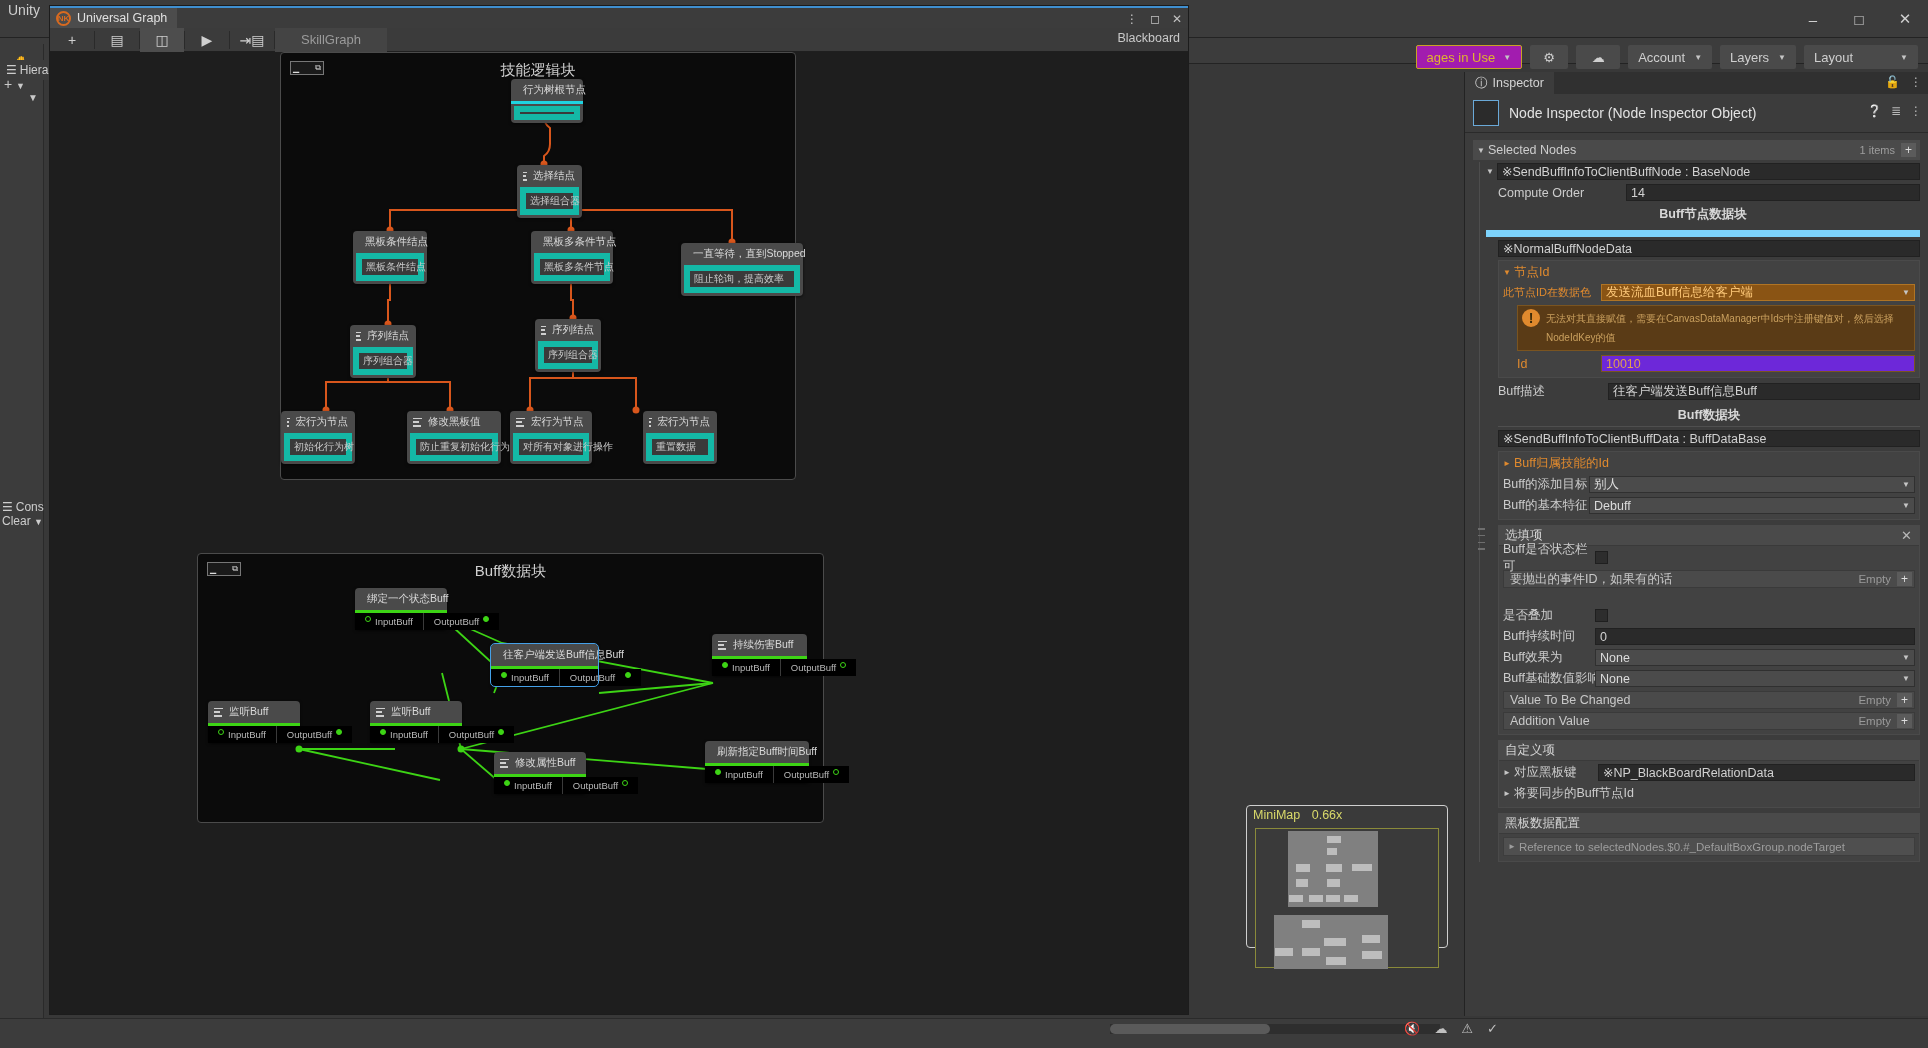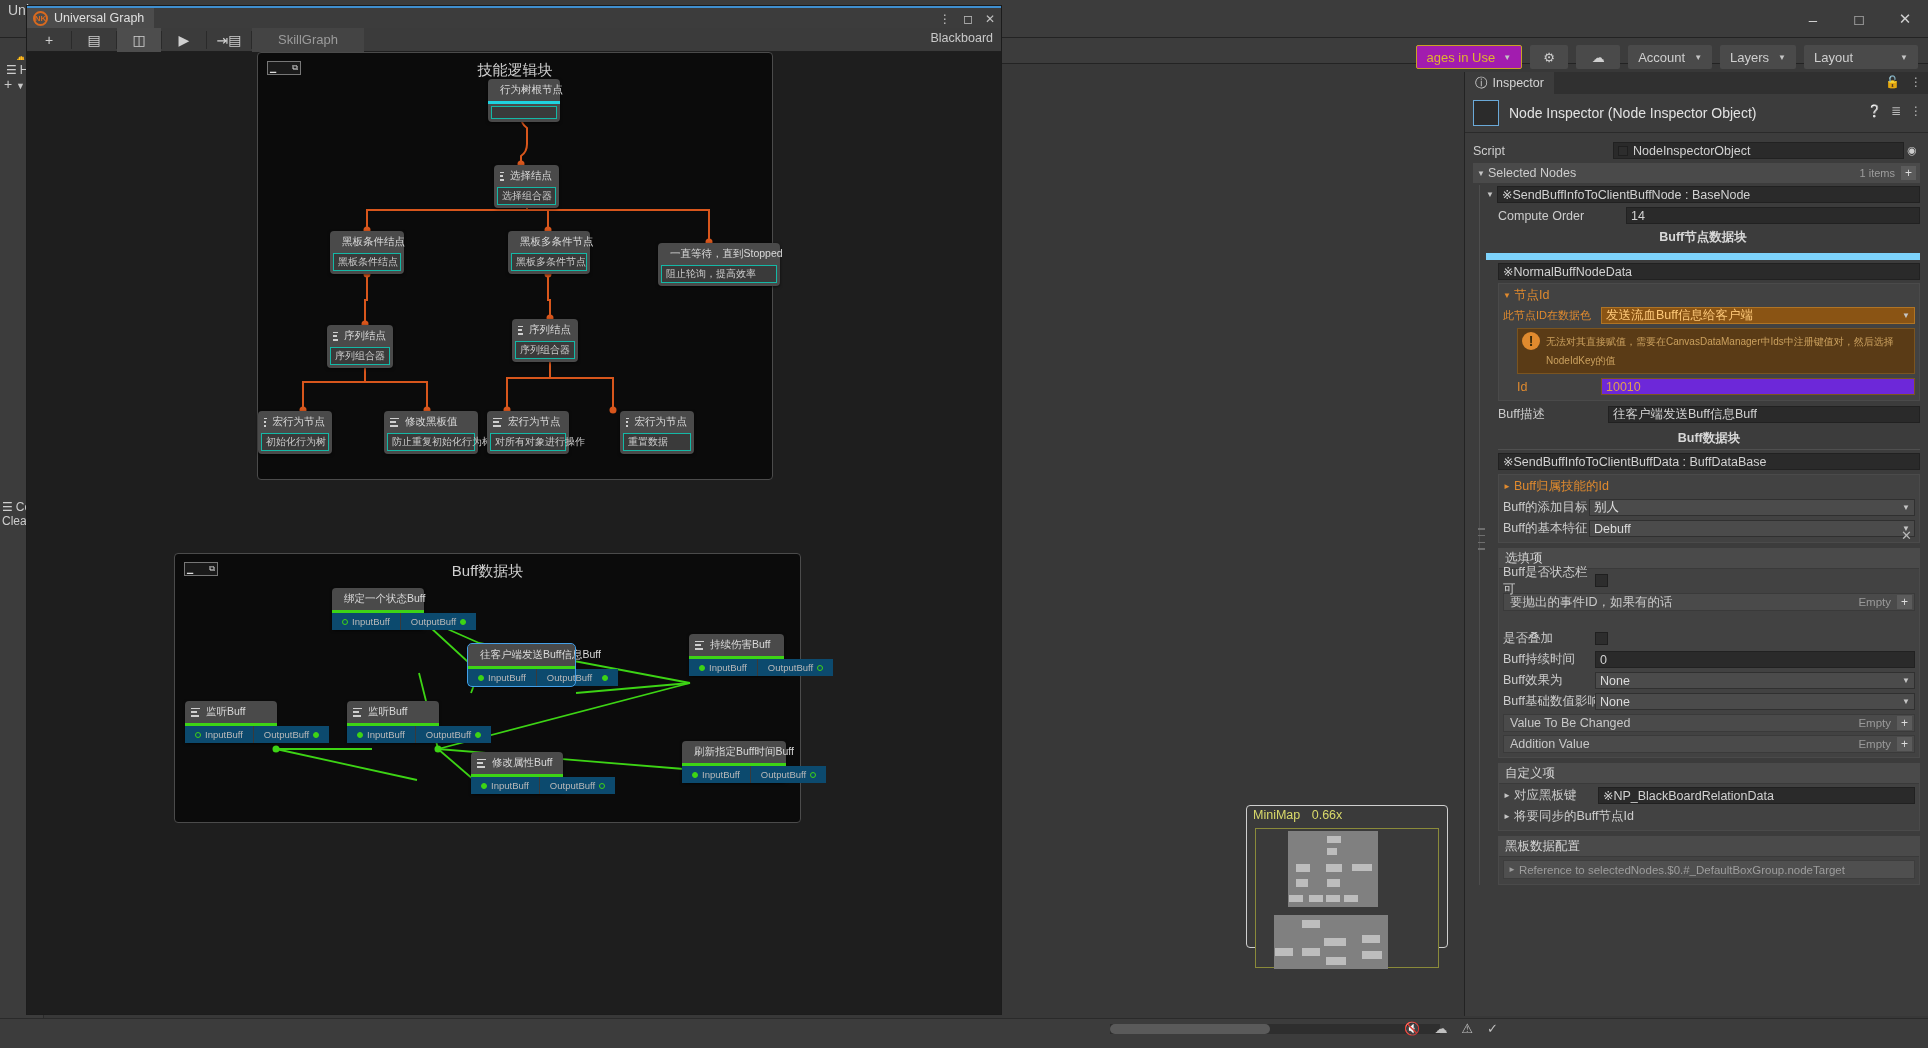--- a/index.html
+++ b/index.html
@@ -60,21 +60,21 @@
   .empty-t { color:#9a9a9a; font-size:11.5px; margin-right:6px;}
   .plusbtn { width:15px; height:14px; background:#5b5b5b; color:#ddd; font-size:12px; display:flex; align-items:center; justify-content:center; }
   .checkbox { width:13px; height:13px; background:#2d2d2d; border:1px solid #1f1f1f; }
   .warnbox { background:#5a3b16; border:1px solid #7a5420; display:flex; gap:6px; padding:3px 4px; }
   .warn-ic { width:18px; height:18px; border-radius:50%; background:#e08a2e; color:#3a2a0a; font-weight:bold; font-size:14px; display:flex; align-items:center; justify-content:center; flex:0 0 18px; }
   .warn-tx { font-size:10px; color:#caa05e; line-height:19px; }
   .orange-dd { background:#8a5414; border:1px solid #b07424; color:#ffca7a; }
   .orange-field { background:#6d28d9; border:1px solid #7a5420; color:#e0a050; }
 
   
-  .gw { position:absolute; left:26px; top:5px; width:976px; height:1010px; background:#2b2b2b; border:1px solid #1c1c1c; }
+  .gw { position:absolute; left:49px; top:5px; width:1140px; height:1010px; background:#2b2b2b; border:1px solid #1c1c1c; }
   .gw-title { height:22px; background:#3c3c3c; display:flex; align-items:center; position:relative; border-top:2px solid #3f8fd0; }
   .gw-tab { height:20px; padding:0 10px 0 6px; background:#4c4c4c; display:flex; align-items:center; gap:6px; font-size:12.5px; color:#e0e0e0; }
   .nk-logo { width:15px; height:15px; border-radius:50%; border:2px solid #d96a1f; color:#d96a1f; font-size:8px; font-weight:bold; display:flex; align-items:center; justify-content:center; }
   .gw-winicons { position:absolute; right:6px; top:4px; display:flex; gap:12px; font-size:12px; color:#c2c2c2; }
   .gw-toolbar { height:24px; background:#3b3b3b; display:flex; align-items:center; border-bottom:1px solid #1f1f1f; position:relative; }
   .gtb { width:44px; height:24px; display:flex; align-items:center; justify-content:center; color:#d0d0d0; font-size:14px; }
   .gtb.sel { background:#4d4d4d; }
   .gtb-sep { width:1px; height:18px; background:#2a2a2a; }
   .sg-tab { height:24px; padding:0 26px; background:#444; color:#9b9b9b; font-size:13px; display:flex; align-items:center; }
   .bb-btn { position:absolute; right:8px; top:3px; font-size:12.5px; color:#c9c9c9; }
@@ -84,25 +84,25 @@
   .grp { position:absolute; background:#0b0b0b; border:1px solid #4b4b4b; border-radius:4px; }
   .grp-title { position:absolute; top:8px; width:100%; text-align:center; font-size:15px; color:#cfcfcf; }
   .grp-btn { position:absolute; left:9px; top:8px; width:34px; height:14px; background:#1a1a1a; border:1px solid #777; display:flex; align-items:center; justify-content:space-between; padding:0 2px; font-size:8px; color:#ddd; }
 
   
   .node { position:absolute; background:#4a4a4a; border-radius:4px; box-shadow:0 1px 3px rgba(0,0,0,.6); }
   .node-hdr { display:flex; align-items:center; gap:6px; padding:4px 7px 4px 6px; font-size:10.5px; color:#d9d9d9; white-space:nowrap; }
   .node-ic { width:9px; height:9px; display:flex; flex-direction:column; justify-content:space-between; }
   .node-ic i { height:1.5px; background:#cfcfcf; display:block; }
   .node-ic i:nth-child(1){width:100%}.node-ic i:nth-child(2){width:70%}.node-ic i:nth-child(3){width:90%}
-  .node-body { background:#3a3a3a; border:1px solid #14b8a6; margin:0 3px 3px 3px; font-size:10px; color:#cbcbcb; padding:1px 4px; white-space:nowrap; }
+  .node-body { background:#3a3a3a; border:6px solid #14b8a6; margin:0 3px 3px 3px; font-size:10px; color:#cbcbcb; padding:1px 4px; white-space:nowrap; }
   .bar-cyan { height:3px; background:#1fd3e0; margin:0 0 2px 0; }
   .bar-green { height:3px; background:#3dd415; }
   .ports { display:flex; font-size:9.5px; color:#b9b9b9; }
-  .port { display:flex; align-items:center; gap:4px; padding:3px 10px; background:#0c4a6e; }
+  .port { display:flex; align-items:flex-start; gap:4px; padding:3px 10px; background:#000000; }
   .port.in { border-right:1px solid #3a3a3a; }
   .dot { width:6px; height:6px; border-radius:50%; border:1px solid #3dd415; }
   .dot.filled { background:#3dd415; }
   .node.sel { outline:1px solid #44a0e8; }
   .edges { position:absolute; inset:0; pointer-events:none; }
 
   .minimap { position:absolute; left:1246px; top:805px; width:202px; height:143px; background:#3a3a3a; border:1px solid #cfcfcf; border-radius:4px; }
   .mm-title { color:#d9d96a; font-size:12.5px; padding:2px 6px; }
   .mm-view { position:absolute; left:8px; top:22px; right:8px; height:140px; border:1px solid #8a8a3a; background:#3a3a3a; }
   .mm-blk { position:absolute; background:#808080; }
@@ -605,28 +605,20 @@
       <div class="insp-headicons">
         <span>❔</span>
         <span>≣</span>
         <span>⋮</span>
       </div>
     </div>
     <div class="insp-sep"></div>
 
     <div style="padding:4px 8px 0 8px;">
 
-      <div class="row" style="margin-top:4px">
-        <div class="lbl" style="width:140px">Script</div>
-        <div class="field" style="flex:1; gap:5px">
-          <span class="checkbox" style="width:10px;height:10px"></span>
-          <span>NodeInspectorObject</span>
-        </div>
-        <span style="width:16px; text-align:center; font-size:11px">◉</span>
-      </div>
 
       <div class="row" style="margin-top:3px; background:#4a4a4a; padding:0 4px; height:20px;">
         <span class="foldout">▼</span>
         <span>Selected Nodes</span>
         <span style="margin-left:auto; font-size:11px; color:#9d9d9d">1 items</span>
         <span class="plusbtn" style="margin-left:6px">+</span>
       </div>
 
       <div style="border-left:1px solid #4d4d4d; margin-left:6px; padding-left:6px;">
 

